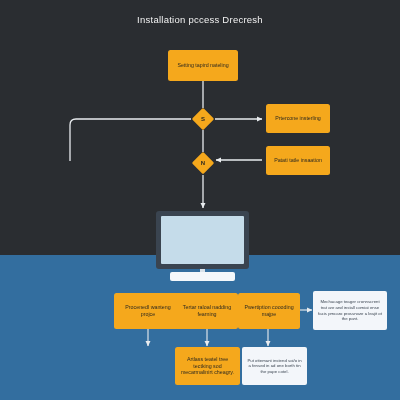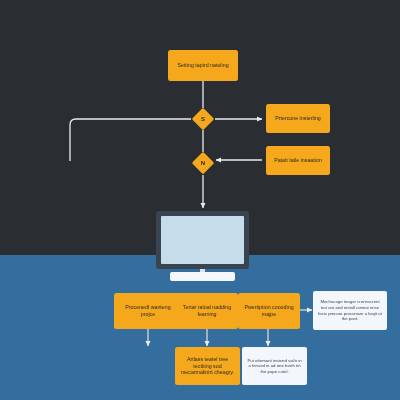--- a/index.html
+++ b/index.html
@@ -56,20 +56,21 @@
   .mon-base{position:absolute;left:170px;top:272px;width:65px;height:9px;background:#f4f8fb;border-radius:2px;}
 </style>
 </head>
 <body>
 
 <div id="stage">
 
   <div class="band-dark"></div>
   <div class="band-blue"></div>
 
+  <div class="title">Installation pccess Drecresh</div>
 
   <svg class="lines" viewBox="0 0 400 400">
     <defs>
       <marker id="ah" markerWidth="5" markerHeight="5" refX="4.2" refY="2.5" orient="auto">
         <path d="M0,0.4 L4.4,2.5 L0,4.6 z" fill="#e9ecef"></path>
       </marker>
       <marker id="ahl" markerWidth="5" markerHeight="5" refX="4.2" refY="2.5" orient="auto">
         <path d="M0,0.4 L4.4,2.5 L0,4.6 z" fill="#e9ecef"></path>
       </marker>
     </defs>

